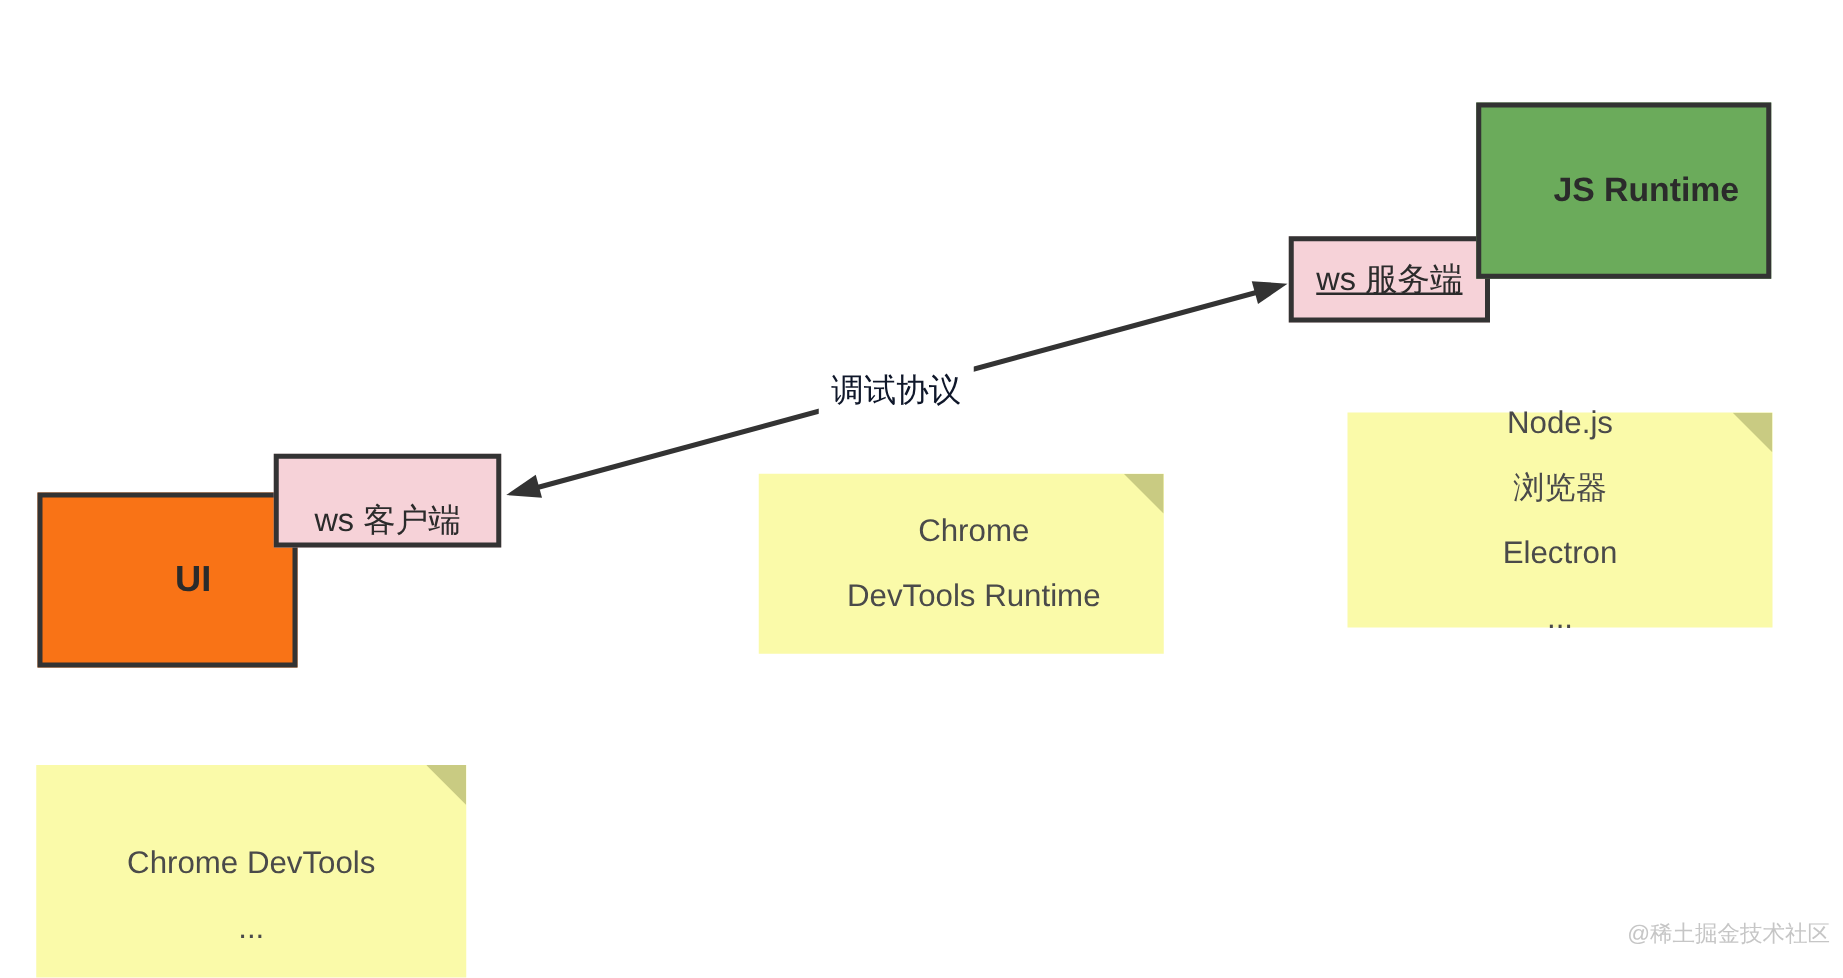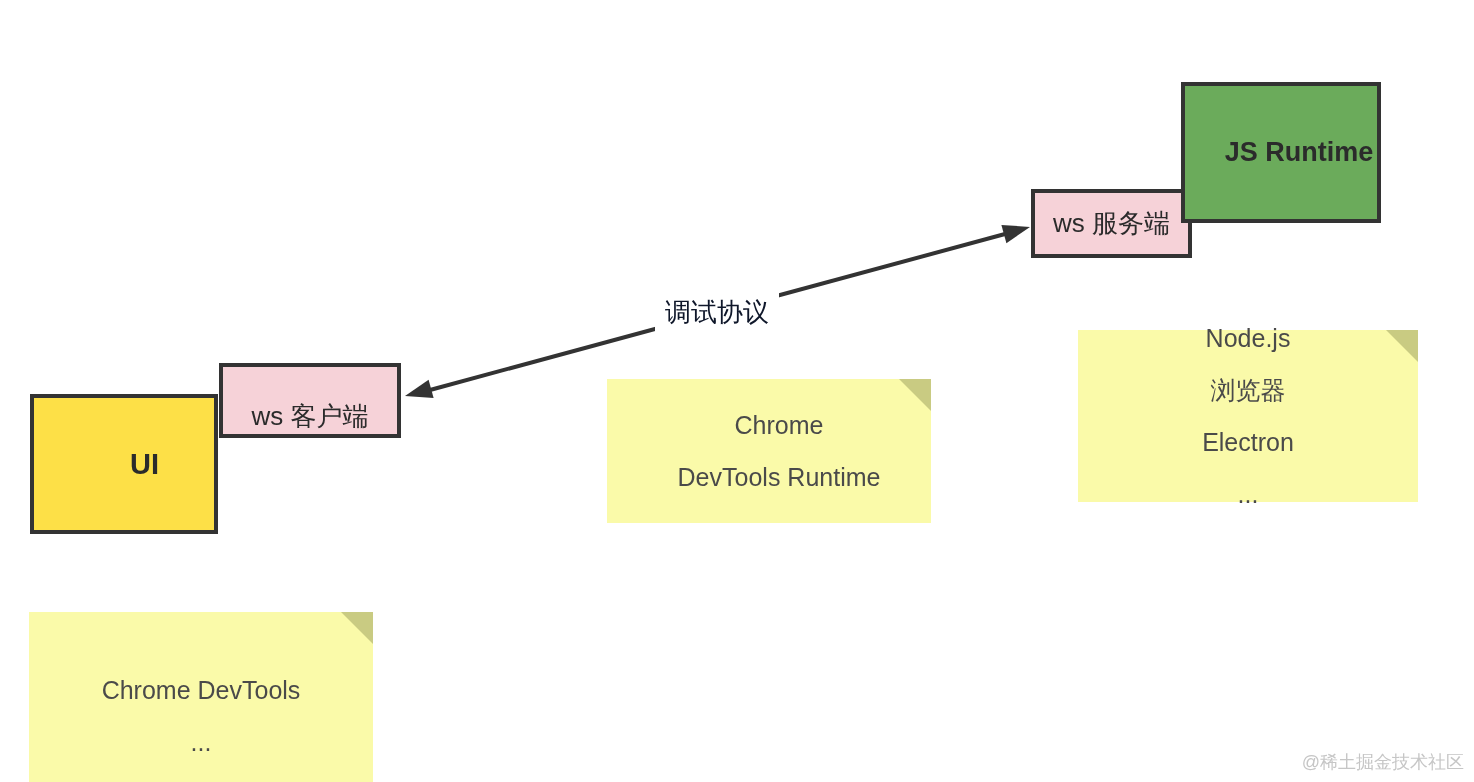--- a/index.html
+++ b/index.html
@@ -26,22 +26,22 @@
     box-sizing: border-box;
     border: 4px solid #333333;
     display: flex;
     align-items: center;
     justify-content: center;
     color: #2b2b2b;
     white-space: nowrap;
   }
   .box-ui {
     left: 30px; top: 394px;
-    width: 188px; height: 140px;
-    background: #fde047;
+    width: 208px; height: 140px;
+    background: #f97316;
     z-index: 2;
     font-size: 29px;
     font-weight: 600;
     padding-left: 41px;
   }
   .box-ws-client {
     left: 219px; top: 363px;
     width: 182px; height: 75px;
     background: #f6d2d8;
     z-index: 3;
@@ -49,24 +49,25 @@
     font-weight: 400;
     align-items: flex-end;
   }
   .box-ws-server {
     left: 1031px; top: 189px;
     width: 161px; height: 69px;
     background: #f6d2d8;
     z-index: 3;
     font-size: 26px;
     font-weight: 400;
+    text-decoration: underline;
   }
   .box-js-runtime {
     left: 1181px; top: 82px;
-    width: 200px; height: 141px;
+    width: 236px; height: 141px;
     background: #6bab5b;
     z-index: 4;
     font-size: 27px;
     font-weight: 600;
     padding-left: 36px;
   }
   
   .arrow-svg {
     position: absolute;
     left: 0; top: 0;
@@ -112,21 +113,21 @@
     left: 1078px; top: 330px;
     width: 340px; height: 172px;
   }
   .note-devtools {
     left: 29px; top: 612px;
     width: 344px; height: 208px;
   }
   
   .watermark {
     position: absolute;
-    right: 10px; bottom: 8px;
+    right: 10px; bottom: 23px;
     font-size: 18px;
     color: #c6c6c6;
     z-index: 5;
     white-space: nowrap;
   }
 </style>
 </head>
 <body>
 
 <div class="canvas">

